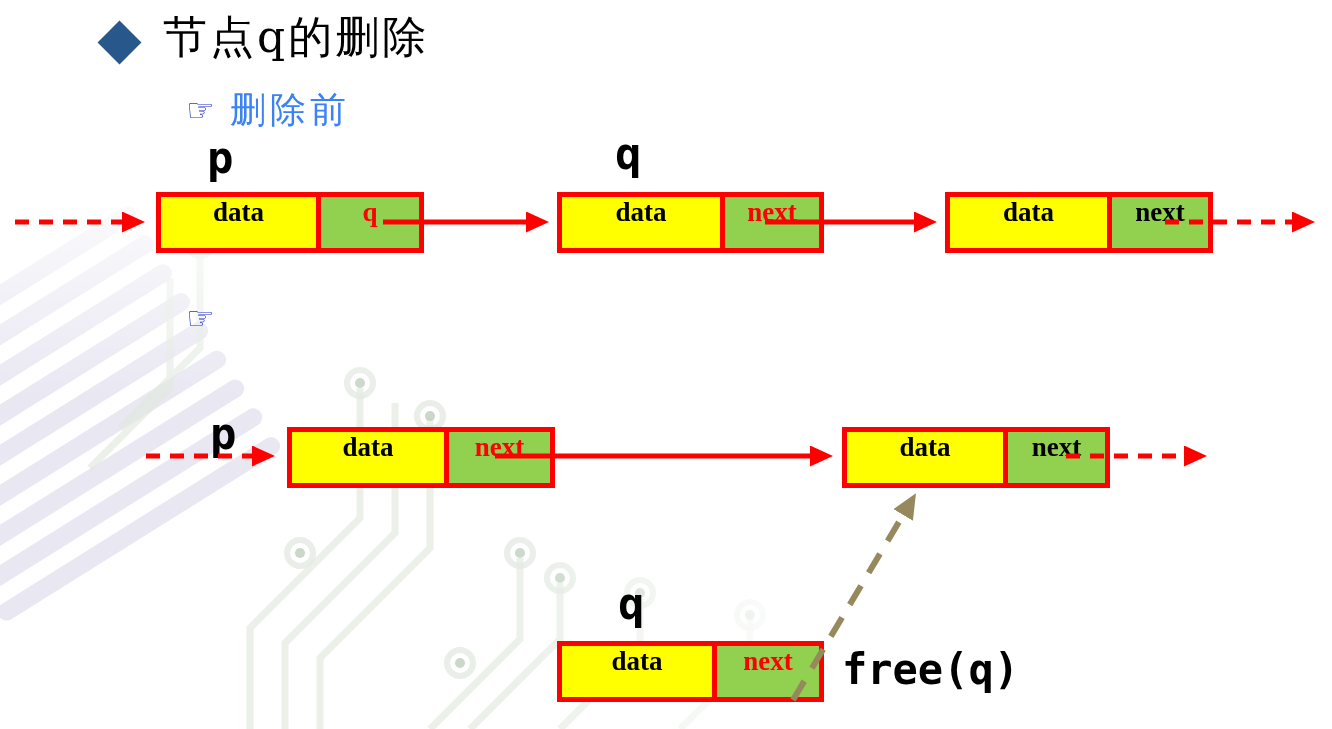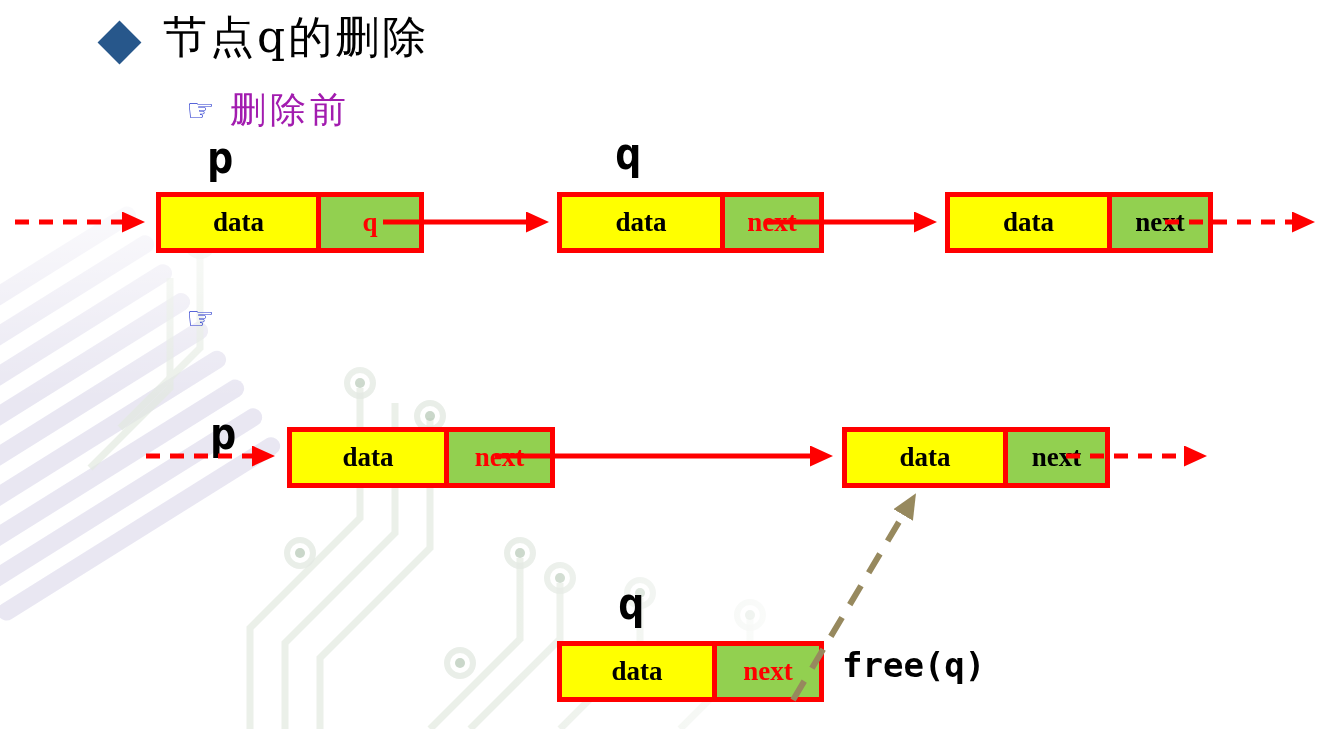--- a/index.html
+++ b/index.html
@@ -12,37 +12,37 @@
           linear-gradient(to right, rgba(255,255,255,0) 55%, #ffffff 92%),
           linear-gradient(to top,  rgba(255,255,255,0) 55%, #ffffff 95%);}
   
   .diamond{position:absolute;left:104px;top:27px;width:31px;height:31px;
            transform:rotate(45deg);z-index:2;}
   #page-title{position:absolute;left:163px;top:8px;z-index:2;
               font-family:"DejaVu Serif","Liberation Serif",serif;
               font-size:44px;color:#000;letter-spacing:3px;white-space:nowrap;}
   .hand{position:absolute;z-index:2;font-size:32px;line-height:1;}
   .section-label{position:absolute;z-index:2;font-family:"DejaVu Serif","Liberation Serif",serif;
-                 font-size:36px;color:#a21caf;letter-spacing:4px;white-space:nowrap;}
+                 font-size:36px;color:#3b82f6;letter-spacing:4px;white-space:nowrap;}
   
   .node-label{position:absolute;z-index:2;font-family:"DejaVu Sans Mono","Liberation Mono",monospace;
               font-weight:bold;font-size:44px;color:#000;line-height:1;}
   
   .node{position:absolute;display:flex;height:61px;box-sizing:border-box;
         border:5px solid #ff0000;z-index:2;}
-  .cell{display:flex;align-items:center;justify-content:center;height:100%;box-sizing:border-box;}
+  .cell{display:flex;align-items:flex-start;justify-content:center;height:100%;box-sizing:border-box;}
   .cell.data{border-right:5px solid #ff0000;}
   .cell.ptr{flex:1;}
   .cell-text{font-family:"Liberation Serif","DejaVu Serif",serif;font-weight:bold;
              font-size:27px;color:#000;}
   .ptr-red{color:#ff0000;}
   
   #free-call{position:absolute;left:842px;top:645px;z-index:2;
              font-family:"DejaVu Sans Mono","Liberation Mono",monospace;
-             font-weight:bold;font-size:34px;color:#000;white-space:nowrap;}
+             font-weight:bold;font-size:42px;color:#000;white-space:nowrap;}
   
   #arrows{position:absolute;left:0;top:0;width:1332px;height:729px;z-index:3;pointer-events:none;}
 </style>
 </head>
 <body>
 
 <div id="slide">
 
   <svg id="watermark" width="920" height="601" viewBox="0 0 920 601">
     <g opacity="0.55">

